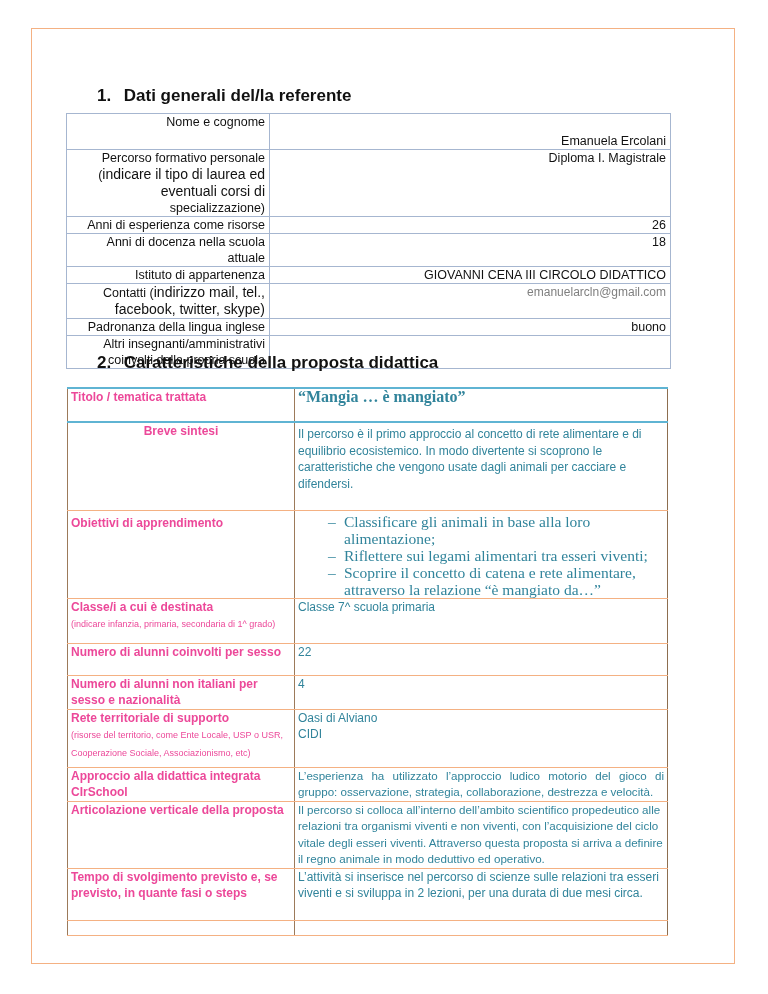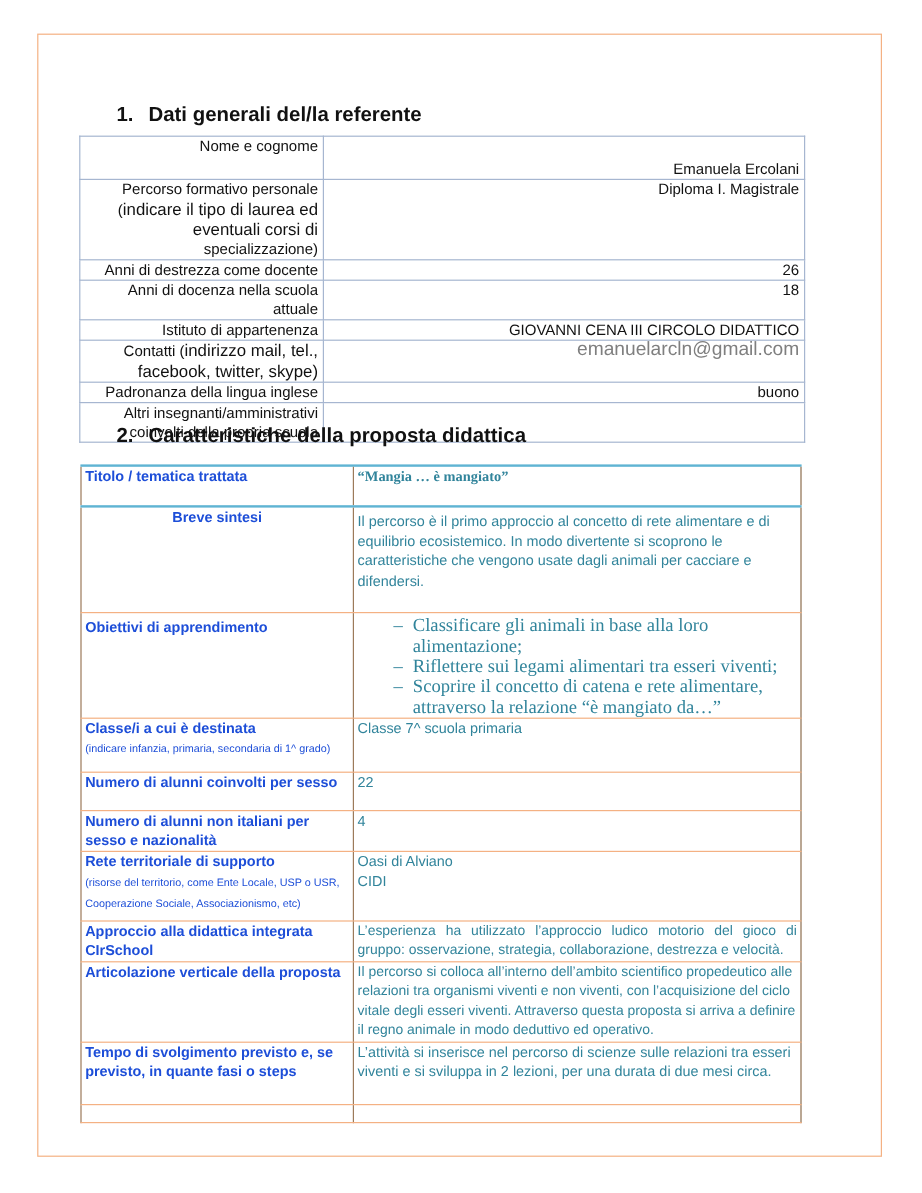--- a/index.html
+++ b/index.html
@@ -9,32 +9,32 @@
   .section-heading .num { display:inline-block; width:22px; }
   #h1 { left:97px; top:86px; }
   #h2 { left:97px; top:353px; }
 
   
   .t1 { position:absolute; left:66px; top:113px; width:604px; border-collapse:collapse; table-layout:fixed; }
   .t1 td { border:1px solid #a6b6d0; vertical-align:top; padding:0 4px; font-family:"Liberation Sans", sans-serif; font-size:12.5px; color:#111; line-height:16px;text-align:right; }
   .t1 col.c1 { width:203px; }
   .t1 col.c2 { width:401px; }
   .t1 .small { font-size:14px; }
-  .t1 .email { font-size:16px; color:#7f7f7f; }
+  .t1 .email { font-size:12px; color:#7f7f7f; }
 
   
   .t2 { position:absolute; left:67px; top:387px; width:600px; border-collapse:collapse; table-layout:fixed; }
   .t2 td { vertical-align:top; padding:0 3px; font-family:"Liberation Sans", sans-serif; font-size:12px; line-height:16.5px; color:#31849b; border-top:1.5px solid #f4b183; border-bottom:1.5px solid #f4b183; }
   .t2 col.c1 { width:227px; }
   .t2 col.c2 { width:373px; }
-  .t2 td.lab { font-weight:bold; border-left:1.5px solid #9c7a5a; border-right:1.5px solid #9c7a5a; color:#1d4ed8; }
+  .t2 td.lab { font-weight:bold; border-left:1.5px solid #9c7a5a; border-right:1.5px solid #9c7a5a; color:#ec4899; }
   .t2 td.val { border-right:1.5px solid #8d6e4f; }
   .t2 tr.blue td { border-top:2px solid #5fb4d3; border-bottom:2px solid #5fb4d3; }
   .t2 .sub { font-weight:normal; font-size:9px; }
-  .t2 .title-val { font-family:"Liberation Serif", serif; font-weight:bold; font-size:12px; color:#31849b; }
+  .t2 .title-val { font-family:"Liberation Serif", serif; font-weight:bold; font-size:16px; color:#31849b; }
   .t2 ul.obj { margin:2px 0 0 0; padding:0 0 0 30px; list-style:none; font-family:"Liberation Serif", serif; font-size:15.5px; line-height:17px; color:#31849b; }
   .t2 ul.obj li { position:relative; padding-left:16px; }
   .t2 ul.obj li .dash { position:absolute; left:0; top:0; }
   .justify { text-align:justify; text-align-last:auto; }
   .serif-val { font-family:"Liberation Serif", serif; font-size:15.5px; line-height:17.5px; }
 </style>
 </head>
 <body>
 
 <div class="page-frame"></div>
@@ -55,21 +55,21 @@
     <td style="vertical-align:bottom;"><span>Emanuela Ercolani</span></td>
   </tr>
   <tr style="height:48px">
     <td>
       <span>Percorso formativo personale</span><br>
       <span>(</span><span class="small">indicare il tipo di laurea ed eventuali corsi di </span><span>specializzazione)</span>
     </td>
     <td><span>Diploma I. Magistrale</span></td>
   </tr>
   <tr style="height:16px">
-    <td><span>Anni di destrezza come docente</span></td>
+    <td><span>Anni di esperienza come risorse</span></td>
     <td><span>26</span></td>
   </tr>
   <tr style="height:32px">
     <td><span>Anni di docenza nella scuola attuale</span></td>
     <td><span>18</span></td>
   </tr>
   <tr style="height:16px">
     <td><span>Istituto di appartenenza</span></td>
     <td><span>GIOVANNI CENA III CIRCOLO DIDATTICO</span></td>
   </tr>

